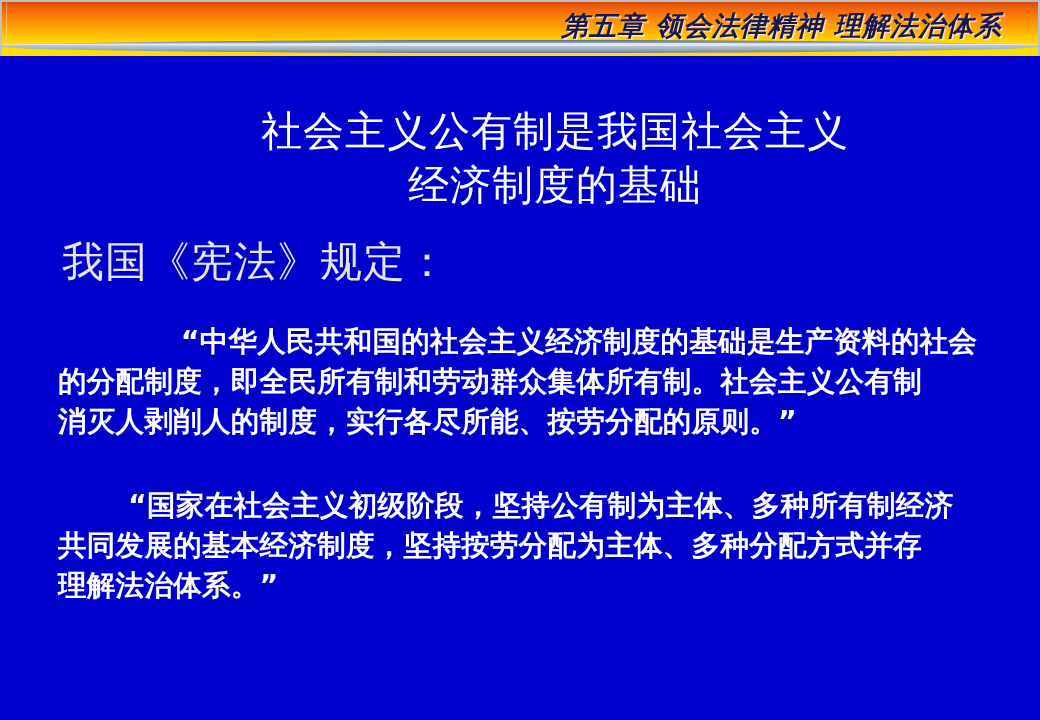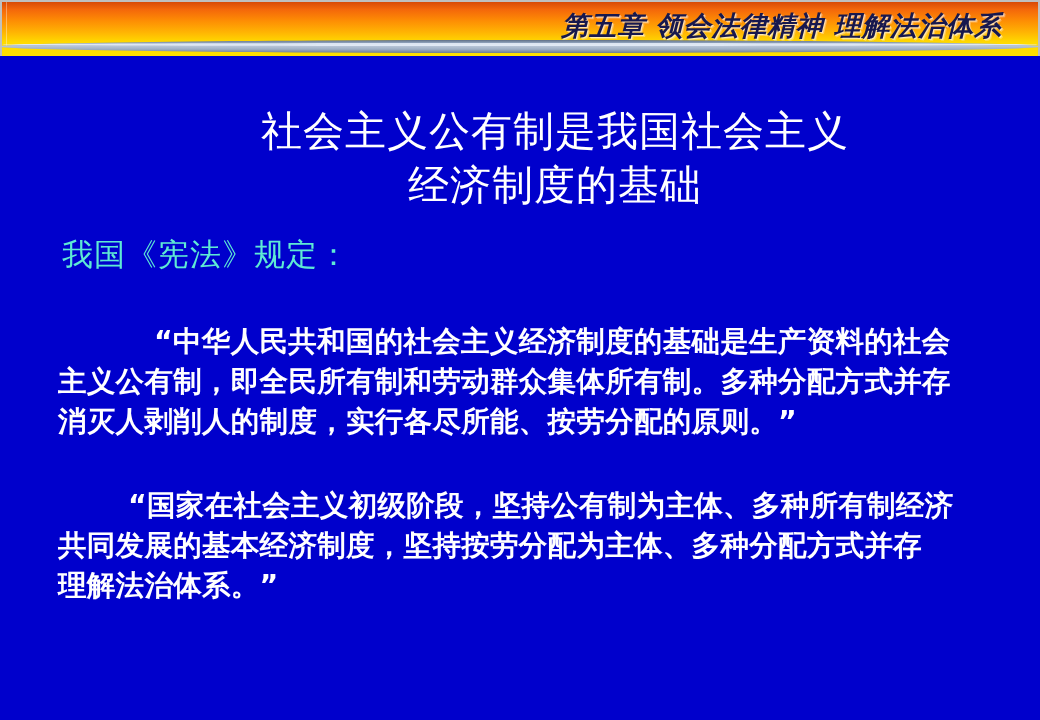--- a/index.html
+++ b/index.html
@@ -119,42 +119,42 @@
     padding-left: 35px;
   }
   #slide-title .tl {
     display: block;
   }
 
   #lead-line {
     position: absolute;
     left: 62px;
     top: 172px;
-    color: #5eead4;
+    color: #e5e5e5;
     font-family: "DejaVu Serif", "Liberation Serif", serif;
-    font-size: 31px;
+    font-size: 42px;
     letter-spacing: 1px;
     white-space: nowrap;
   }
 
   .quote-block {
     position: absolute;
     left: 58px;
     width: 946px;
     color: #ffffff;
     font-family: "DejaVu Sans", "Liberation Sans", sans-serif;
     font-weight: bold;
     font-size: 28.5px;
     line-height: 40px;
     letter-spacing: 0.3px;
   }
   #quote-1 { top: 260px; }
   #quote-2 { top: 424px; }
   .quote-block .ql { display: block; white-space: nowrap; }
-  .quote-block .ql.indent { text-indent: 96px; }
+  .quote-block .ql.indent { text-indent: 96px; text-align: center; }
   .quote-block .ql.indent2 { text-indent: 70px; }
 </style>
 </head>
 <body>
 
 <div id="slide">
 
   <div id="banner">
     <div id="banner-inner-line"></div>
     <div id="banner-title">第五章 领会法律精神 理解法治体系</div>
@@ -167,21 +167,21 @@
 
     <div id="slide-title">
       <span class="tl">社会主义公有制是我国社会主义</span>
       <span class="tl">经济制度的基础</span>
     </div>
 
     <div id="lead-line">我国《宪法》规定：</div>
 
     <div class="quote-block" id="quote-1">
       <span class="ql indent">“中华人民共和国的社会主义经济制度的基础是生产资料的社会</span>
-      <span class="ql">主义公有制，即全民所有制和劳动群众集体所有制。多种分配方式并存</span>
+      <span class="ql">的分配制度，即全民所有制和劳动群众集体所有制。社会主义公有制</span>
       <span class="ql">消灭人剥削人的制度，实行各尽所能、按劳分配的原则。”</span>
     </div>
 
     <div class="quote-block" id="quote-2">
       <span class="ql indent2">“国家在社会主义初级阶段，坚持公有制为主体、多种所有制经济</span>
       <span class="ql">共同发展的基本经济制度，坚持按劳分配为主体、多种分配方式并存</span>
       <span class="ql">理解法治体系。”</span>
     </div>
 
   </div>

